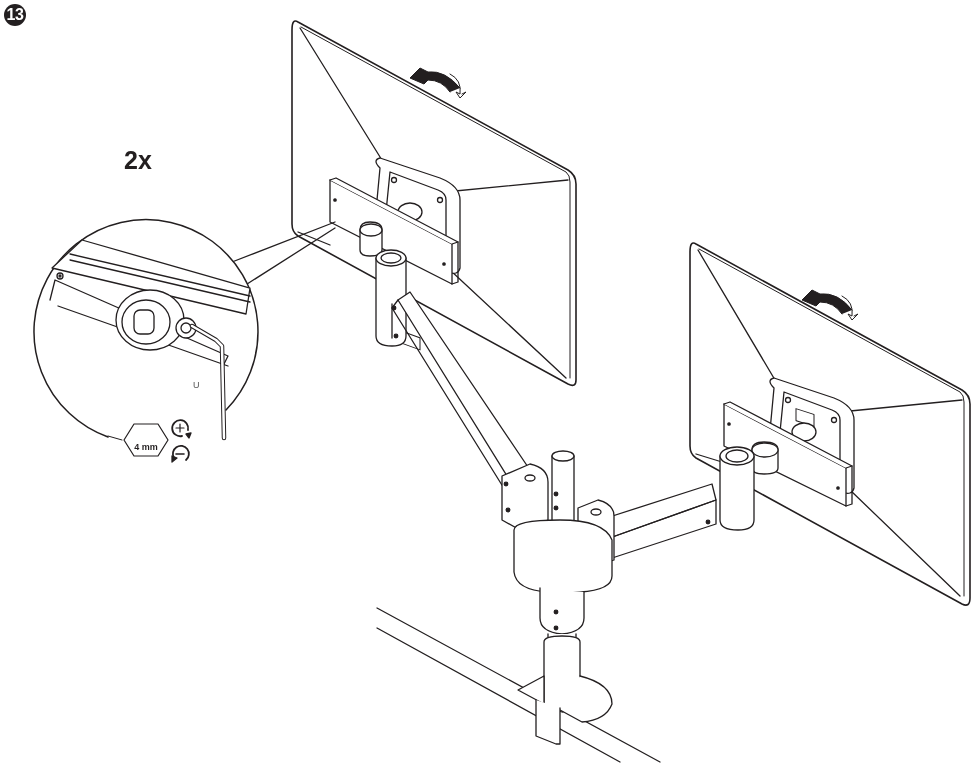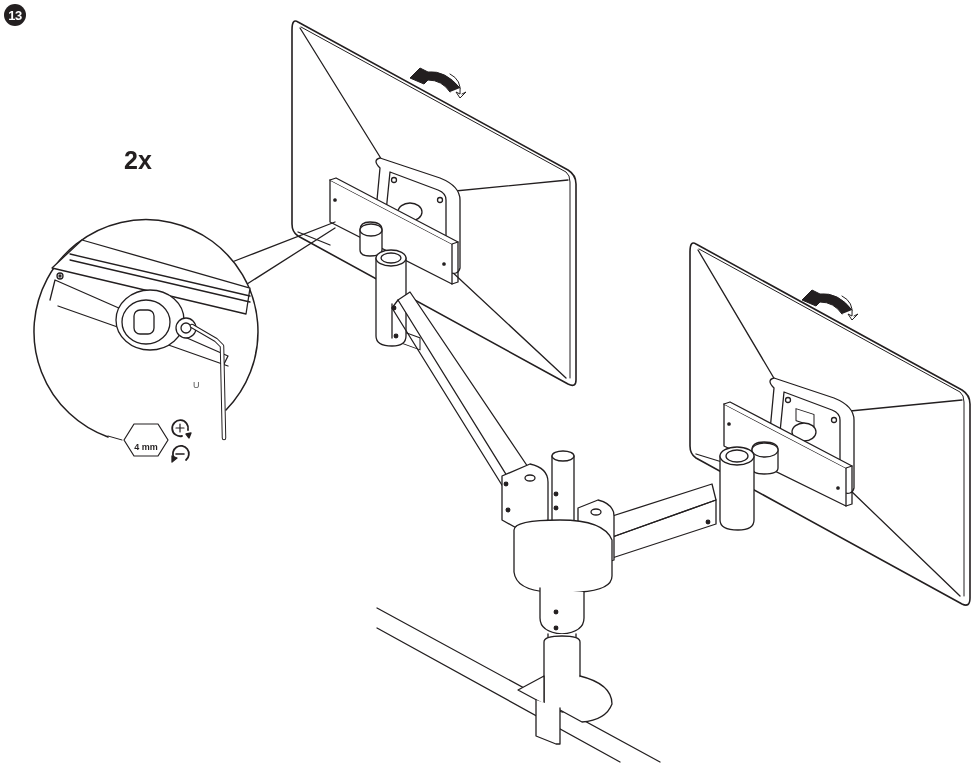--- a/index.html
+++ b/index.html
@@ -1,17 +1,17 @@
 <!DOCTYPE html>
 <html><head>
 <meta charset="utf-8">
 <style>
   html, body { margin: 0; padding: 0; background: #ffffff; }
   body { width: 979px; height: 773px; position: relative; overflow: hidden; font-family: "Liberation Sans", sans-serif; }
-  .step-badge { position: absolute; left: 4px; top: 4px; width: 22px; height: 22px; border-radius: 50%; background: #231f20; color: #fff; font-weight: bold; font-size: 13px; display: flex; align-items: center; justify-content: center; letter-spacing: -0.5px; }
+  .step-badge { position: absolute; left: 4px; top: 4px; width: 22px; height: 22px; border-radius: 50%; background: #231f20; color: #fff; font-weight: bold; font-size: 16px; display: flex; align-items: center; justify-content: center; letter-spacing: -0.5px; }
   .qty { position: absolute; left: 124px; top: 146px; font-size: 25px; font-weight: bold; color: #231f20; letter-spacing: 0px; }
   .tool-hex-label { position: absolute; left: 124px; top: 424px; width: 44px; height: 46px; display: flex; align-items: center; justify-content: center; font-size: 9px; font-weight: bold; color: #231f20; }
   .u-label { position: absolute; left: 193px; top: 380px; font-size: 9px; color: #555; }
   svg.art { position: absolute; left: 0; top: 0; }
 </style>
 </head>
 <body>
 
 <svg class="art" width="979" height="773" viewBox="0 0 979 773" fill="none" stroke="#231f20" stroke-width="1.3" stroke-linejoin="round" stroke-linecap="round">
 

